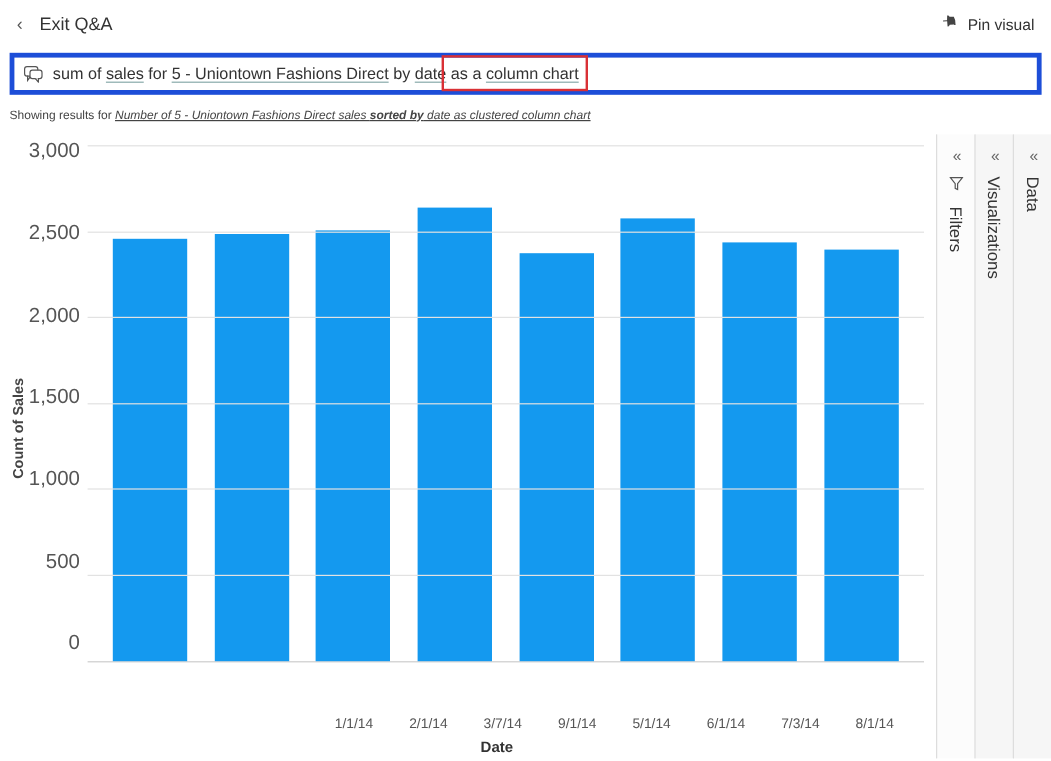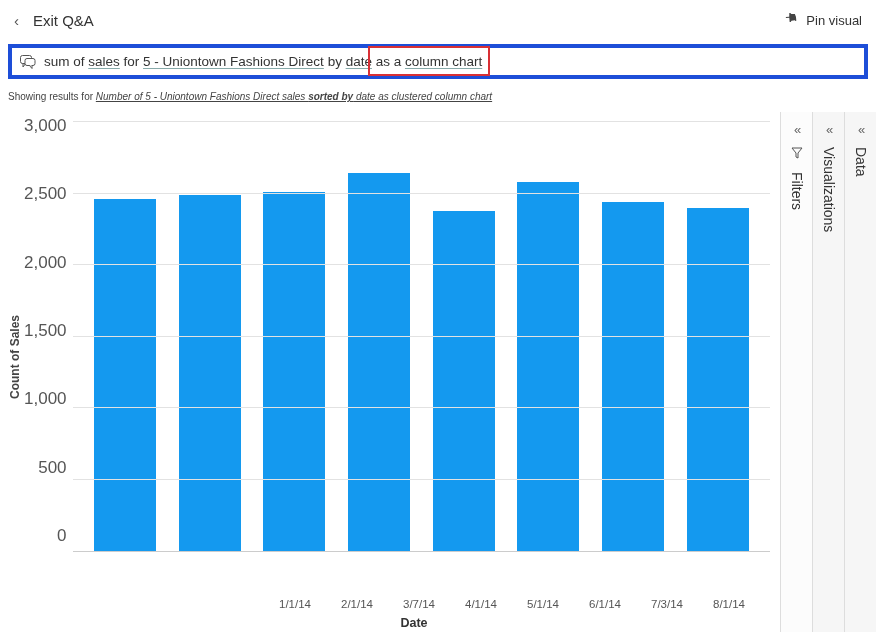--- a/index.html
+++ b/index.html
@@ -248,21 +248,21 @@
           <div class="gridline" style="bottom: 66.6667%;"></div>
           <div class="gridline" style="bottom: 50%;"></div>
           <div class="gridline" style="bottom: 33.3333%;"></div>
           <div class="gridline" style="bottom: 16.6667%;"></div>
         </div>
     </div>
     <div class="x-ticks" id="x-ticks">
         <div>1/1/14</div>
         <div>2/1/14</div>
         <div>3/7/14</div>
-        <div>4/1/14</div>
+        <div>9/1/14</div>
         <div>5/1/14</div>
         <div>6/1/14</div>
         <div>7/3/14</div>
         <div>8/1/14</div>
       </div>
     <div class="x-title">Date</div>
   </div>
 
   <div class="side-panels">
     <div class="side-panel light">

